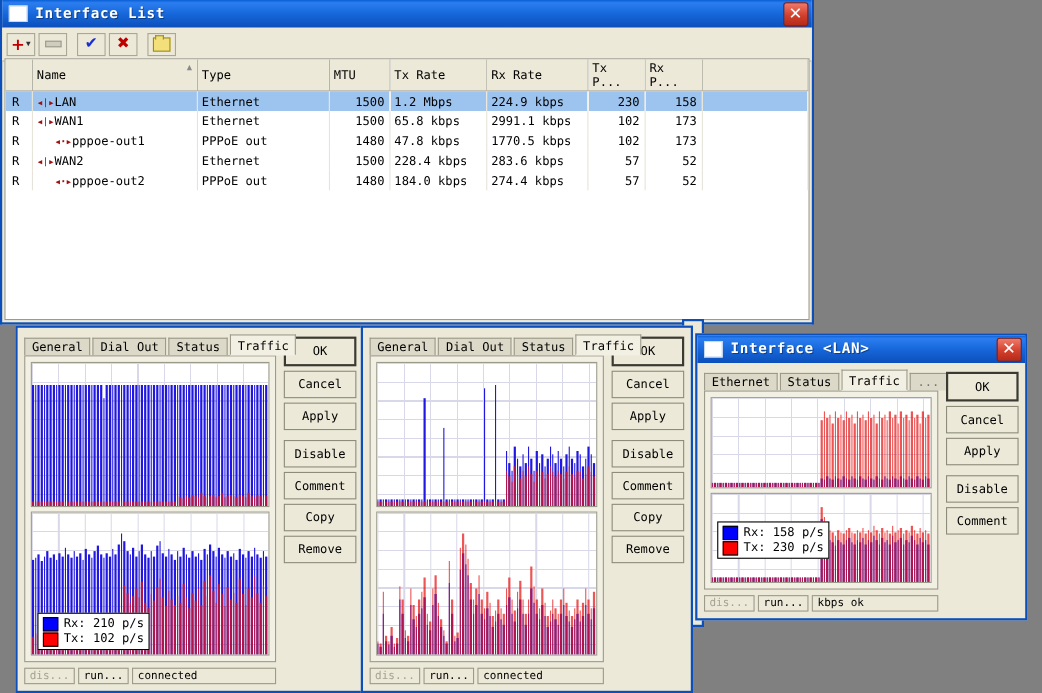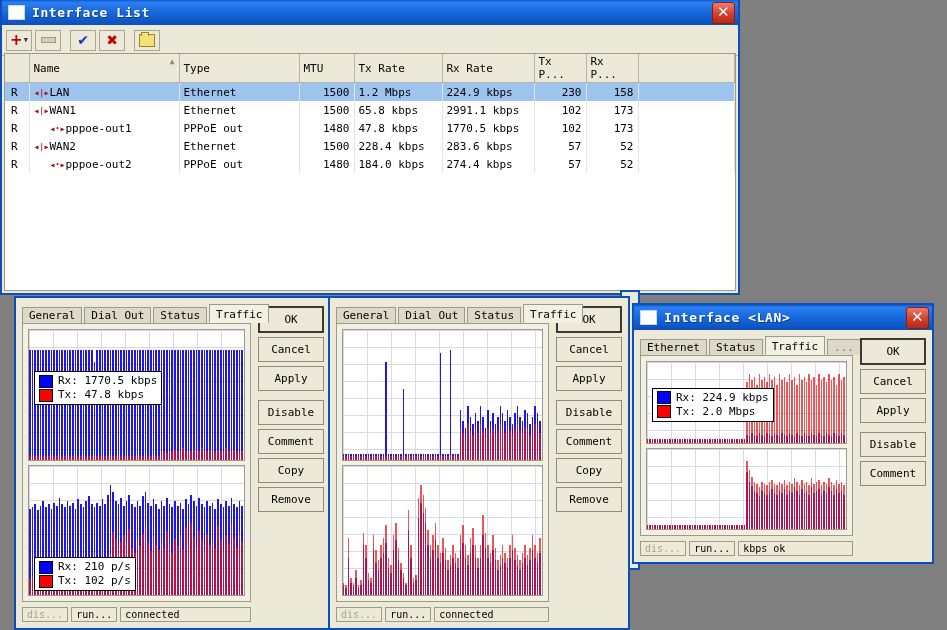--- a/index.html
+++ b/index.html
@@ -595,30 +595,20 @@
               </div>
               <div class="b">
                 <span class="rx" style="height:84.74576271186442%"></span>
                 <span class="tx" style="height:5.778120184899847%"></span>
               </div>
               <div class="b">
                 <span class="rx" style="height:84.74576271186442%"></span>
                 <span class="tx" style="height:6.741140215716487%"></span>
               </div>
             </div>
-          <div class="legend mid">
-            <div class="lrow">
-                <span class="sw blue"></span>
-                <span>Rx: 1770.5 kbps</span>
-              </div>
-            <div class="lrow">
-                <span class="sw red"></span>
-                <span>Tx: 47.8 kbps</span>
-              </div>
-          </div>
         </div>
         <div class="graphbox">
           <div class="gridlines"></div>
           <div class="bars">
               <div class="b">
                 <span class="rx" style="height:66.5859564164649%"></span>
                 <span class="tx" style="height:12.106537530266346%"></span>
               </div>
               <div class="b">
                 <span class="rx" style="height:67.79661016949153%"></span>
@@ -1978,30 +1968,20 @@
               </div>
               <div class="b">
                 <span class="rx" style="height:11.408083441981749%"></span>
                 <span class="tx" style="height:78.22685788787483%"></span>
               </div>
               <div class="b">
                 <span class="rx" style="height:9.778357235984354%"></span>
                 <span class="tx" style="height:81.48631029986963%"></span>
               </div>
             </div>
-          <div class="legend mid">
-            <div class="lrow">
-                <span class="sw blue"></span>
-                <span>Rx: 224.9 kbps</span>
-              </div>
-            <div class="lrow">
-                <span class="sw red"></span>
-                <span>Tx: 2.0 Mbps</span>
-              </div>
-          </div>
         </div>
         <div class="graphbox">
           <div class="gridlines"></div>
           <div class="bars">
               <div class="b">
                 <span class="rx" style="height:4.708097928436912%"></span>
                 <span class="tx" style="height:4.708097928436912%"></span>
               </div>
               <div class="b">
                 <span class="rx" style="height:4.708097928436912%"></span>
@@ -2313,20 +2293,30 @@
               </div>
               <div class="b">
                 <span class="rx" style="height:47.08097928436912%"></span>
                 <span class="tx" style="height:58.8512241054614%"></span>
               </div>
               <div class="b">
                 <span class="rx" style="height:42.37288135593221%"></span>
                 <span class="tx" style="height:54.143126177024484%"></span>
               </div>
             </div>
+          <div class="legend mid">
+            <div class="lrow">
+                <span class="sw blue"></span>
+                <span>Rx: 158 p/s</span>
+              </div>
+            <div class="lrow">
+                <span class="sw red"></span>
+                <span>Tx: 230 p/s</span>
+              </div>
+          </div>
         </div>
       </div>
       <div class="statusbar">
         <div class="sb dim">dis...</div>
         <div class="sb">run...</div>
         <div class="sb grow">kbps ok</div>
       </div>
     </div>
     <div class="dlg-right" id="dlg3-btns">
         <div class="dbtn primary">OK</div>

